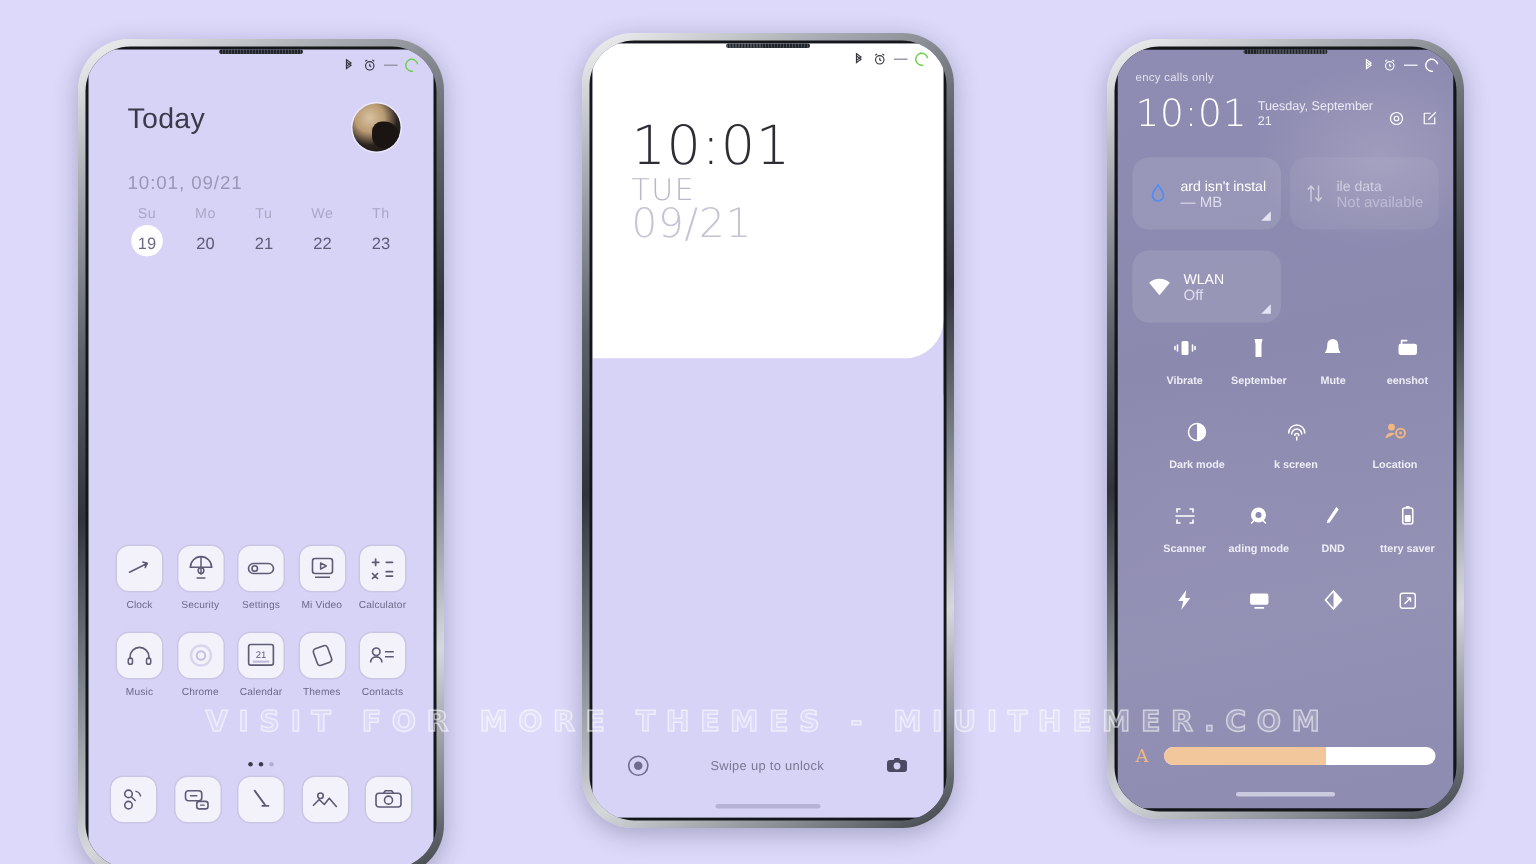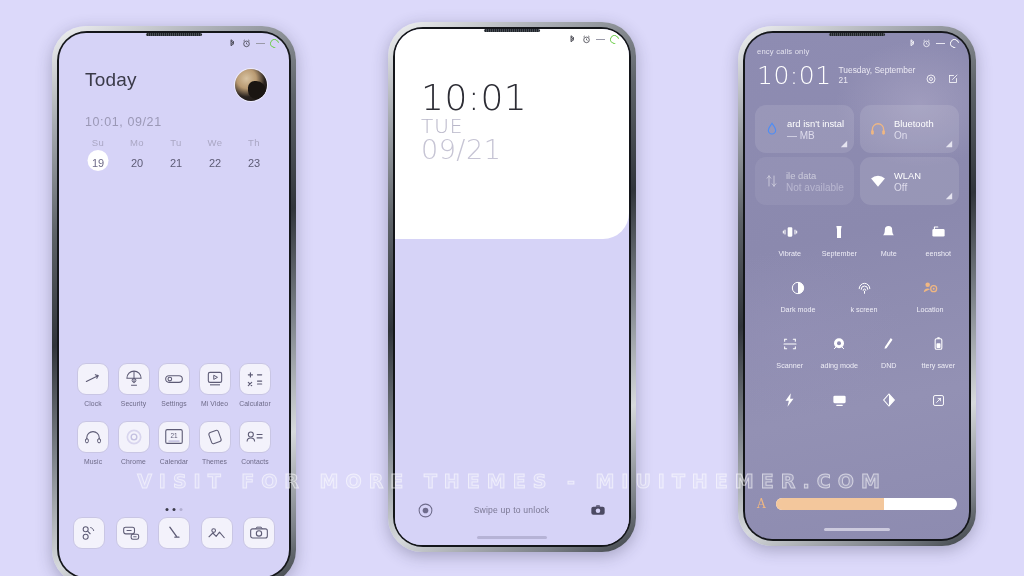--- a/index.html
+++ b/index.html
@@ -13,21 +13,21 @@
   .stage { position: absolute; inset: 0; }
 
   
   .phone { position: absolute; border-radius: 34px; padding: 5px;
     background: linear-gradient(150deg,#f2f3f4 0%,#a9adb3 14%,#5d6268 30%,#30343a 46%,#7e848b 62%,#d6d9dc 78%,#7b8087 92%,#3b4045 100%);
     box-shadow: 0 4px 16px rgba(40,40,70,.30);
   }
   .phone-inner { position: relative; width: 100%; height: 100%;
     border-radius: 30px; background: #14161a; padding: 2px; overflow: hidden; }
   .screen { position: relative; width: 100%; height: 100%;
-    border-radius: 27px; overflow: hidden; }
+    border-radius: 4px; overflow: hidden; }
   .grille { position: absolute; top: 2px; left: 50%; transform: translateX(-50%);
     width: 56px; height: 3px; border-radius: 2px;
     background: repeating-linear-gradient(90deg,#4a4f55 0 1px,#20242a 1px 2px);
     z-index: 40; }
 
   #phone1 { left: 52px;  top: 26px;  width: 244px; height: 558px; }
   #phone2 { left: 388px; top: 22px;  width: 248px; height: 530px; }
   #phone3 { left: 738px; top: 26px;  width: 238px; height: 520px; }
 
   
@@ -107,31 +107,31 @@
   .p3-carrier { position: absolute; left: 12px; top: 14px;
     font-size: 7.6px; color: #e3e2ee; letter-spacing: .2px; }
   .p3-clockrow { position: absolute; left: 12px; top: 30px; right: 10px;
     display: flex; align-items: flex-end; gap: 7px; }
   .p3-time { font-size: 25px; color: #ffffff; font-weight: 300; line-height: 1;
     font-family: "DejaVu Sans", sans-serif; letter-spacing: .5px; }
   .p3-date { font-size: 8.4px; color: #eceaf4; padding-bottom: 3px; }
   .p3-hdr-ico { margin-left: auto; display: flex; gap: 10px; padding-bottom: 3px; }
 
   .p3-cards { position: absolute; left: 10px; right: 10px; top: 72px;
-    display: grid; grid-template-columns: 1fr 1fr; gap: 4px 6px; }
+    display: grid; grid-template-columns: 1fr 1fr; gap: 14px 6px; }
   .qcard { position: relative; height: 48px; border-radius: 11px;
     background: rgba(255,255,255,.11);
     display: flex; align-items: center; gap: 7px; padding: 0 9px; overflow: hidden; }
   .qcard.dim { opacity: .55; }
   .qcard-txt { min-width: 0; }
   .qcard-t { font-size: 9.4px; color: #ffffff; white-space: nowrap; }
   .qcard-s { font-size: 10px; color: #dedcec; white-space: nowrap; margin-top: 1px; }
   .qcard-corner { position: absolute; right: 6px; bottom: 5px; }
 
-  .p3-toggles { position: absolute; left: 20px; right: 6px; top: 178px; }
+  .p3-toggles { position: absolute; left: 20px; right: 6px; top: 178px; font-weight: bold; }
   .tg-row { display: flex; }
   .tg { flex: 1; text-align: center; padding-top: 10px; height: 56px; }
   .tg-ico { height: 22px; display: flex; align-items: center; justify-content: center; }
   .tg-lbl { font-size: 7.2px; color: #eeedf6; margin-top: 6px; white-space: nowrap; }
 
   .p3-bright { position: absolute; left: 12px; right: 12px; bottom: 28px;
     display: flex; align-items: center; gap: 10px; }
   .bright-a { font-size: 12px; color: #f0b782; font-family: "DejaVu Serif", serif; }
   .bright-track { position: relative; flex: 1; height: 12px; border-radius: 6px;
     background: #ffffff; overflow: hidden; }
@@ -432,34 +432,20 @@
             </svg>
             <div class="qcard-txt">
               <div class="qcard-t">ard isn't instal</div>
               <div class="qcard-s">— MB</div>
             </div>
             <svg class="qcard-corner" width="8" height="8" viewBox="0 0 10 10">
                 <path d="M9 1v8H1z" fill="#e5e4f0"></path>
               </svg>
           </div>
 
-          <div class="qcard">
-            <svg width="18" height="18" viewBox="0 0 24 24">
-              <path d="M4.5 15v-2.5a7.5 7.5 0 0115 0V15" fill="none" stroke="#f0b782" stroke-width="1.8"></path>
-              <rect x="2.8" y="13.6" width="3.6" height="6" rx="1.8" fill="#f0b782"></rect>
-              <rect x="17.6" y="13.6" width="3.6" height="6" rx="1.8" fill="#f0b782"></rect>
-            </svg>
-            <div class="qcard-txt">
-              <div class="qcard-t">Bluetooth</div>
-              <div class="qcard-s">On</div>
-            </div>
-            <svg class="qcard-corner" width="8" height="8" viewBox="0 0 10 10">
-                <path d="M9 1v8H1z" fill="#e5e4f0"></path>
-              </svg>
-          </div>
 
           <div class="qcard dim">
             <svg width="15" height="18" viewBox="0 0 24 24">
               <path d="M8 4v16M8 4L5 7.5M8 4l3 3.5M16 20V4M16 20l-3-3.5M16 20l3-3.5" fill="none" stroke="#ffffff" stroke-width="1.5" stroke-linecap="round"></path>
             </svg>
             <div class="qcard-txt">
               <div class="qcard-t">ile data</div>
               <div class="qcard-s">Not available</div>
             </div>
           </div>

